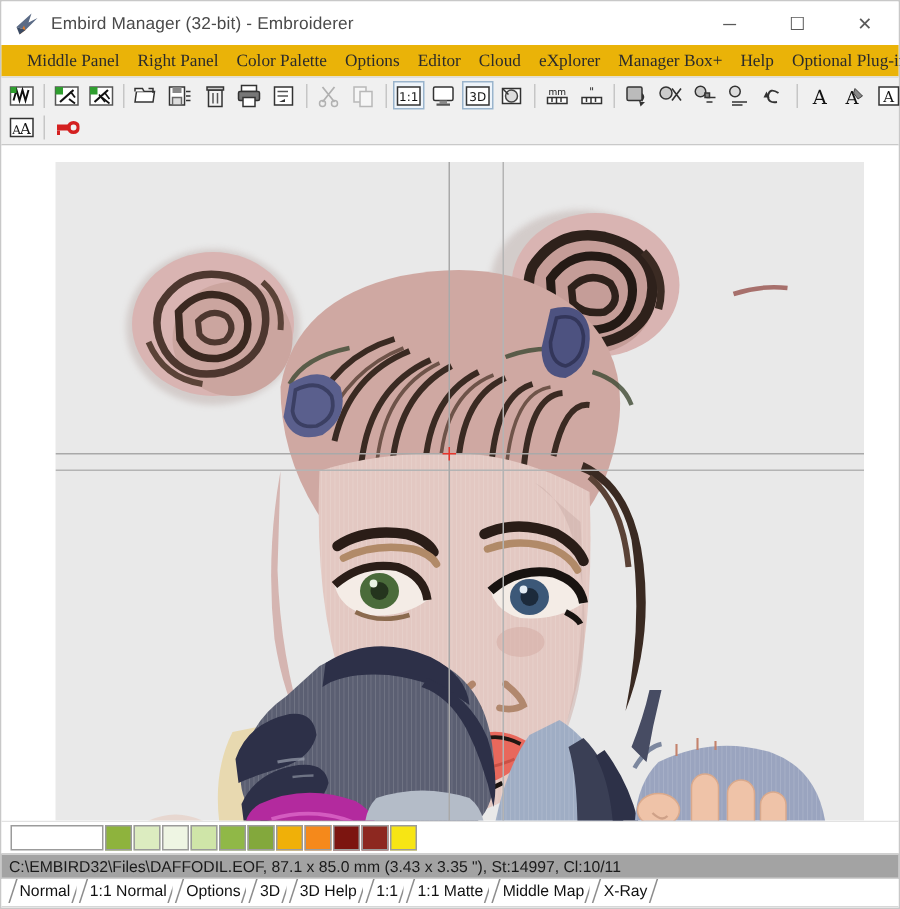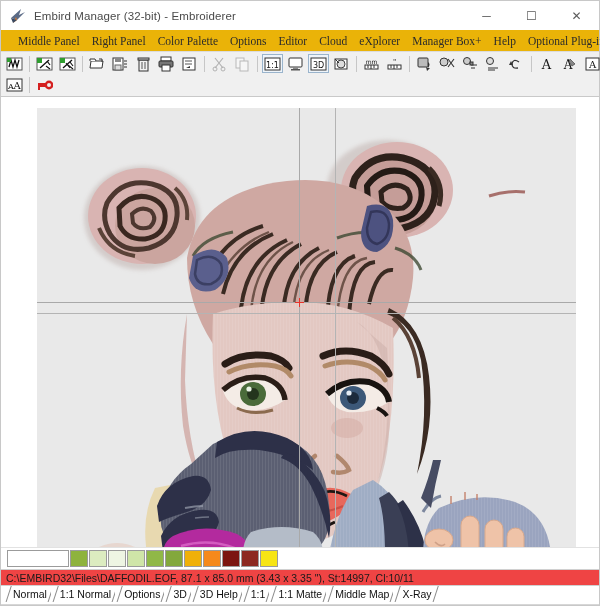--- a/index.html
+++ b/index.html
@@ -175,21 +175,21 @@
     margin-right: 1px;
     cursor: default;
     flex: 0 0 auto;
   }
   .pal-box.wide { width: 62px; }
 
   
   .statusbar {
     flex: 0 0 auto;
     height: 17px;
-    background: #ef4444;
+    background: #a3a3a3;
     border-top: 1px solid #d0d0d0;
     border-bottom: 1px solid #d0d0d0;
     display: flex;
     align-items: center;
     padding-left: 5px;
   }
   .status-text {
     font-size: 10.5px;
     color: #1a1a1a;
     white-space: nowrap;

